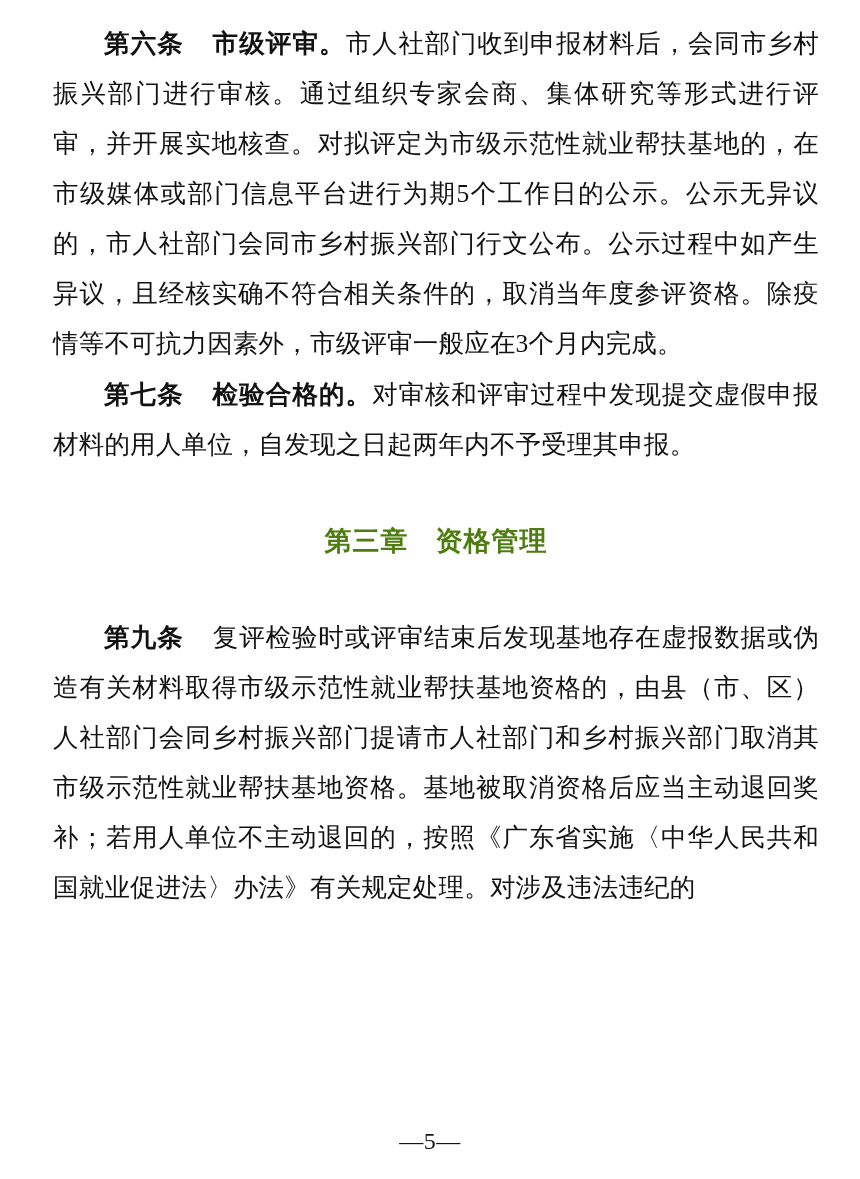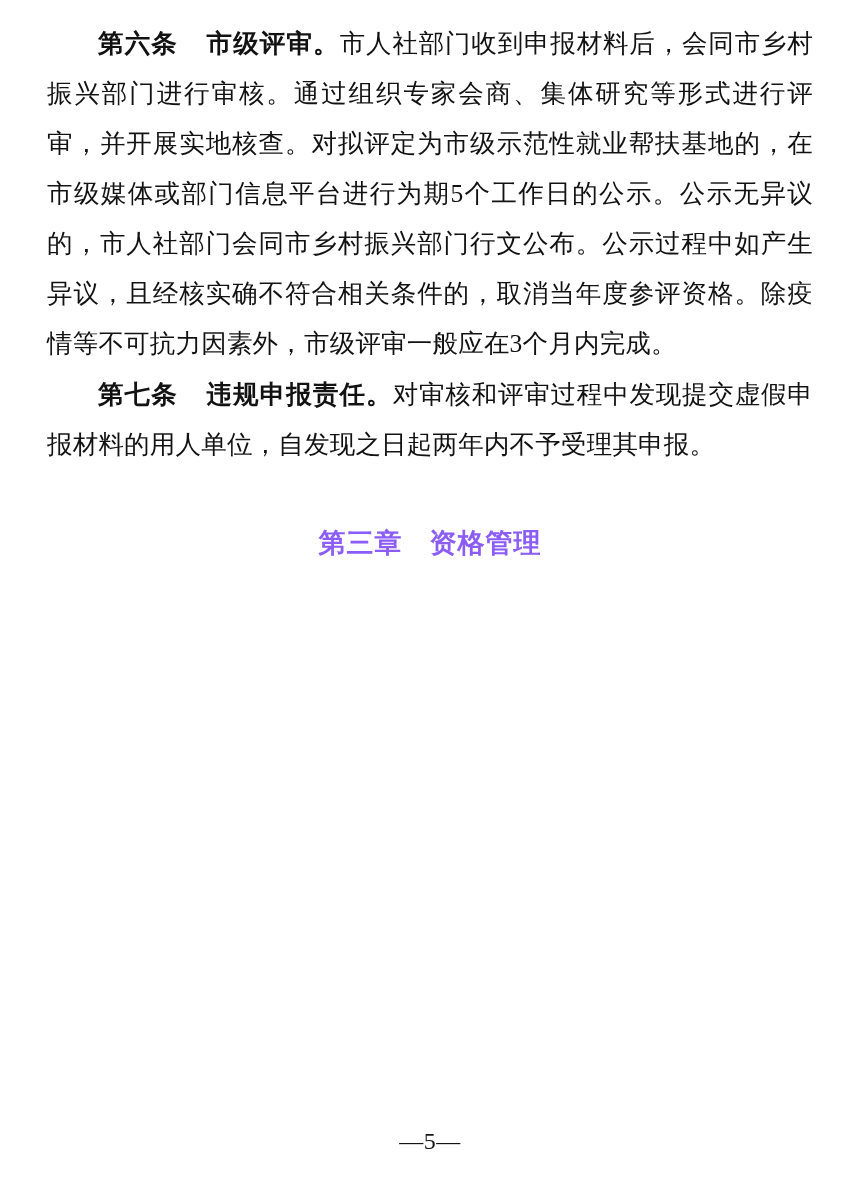--- a/index.html
+++ b/index.html
@@ -14,21 +14,21 @@
   .page {
     position: relative;
     width: 860px;
     height: 1179px;
     background: #ffffff;
     overflow: hidden;
     box-sizing: border-box;
   }
   .content {
     position: absolute;
-    left: 47px;
+    left: 53px;
     top: 0;
     width: 766px;
   }
   
   .para {
     font-size: 25.5px;
     line-height: 50px;
     text-align: justify;
     text-justify: inter-character;
     text-indent: 2em;
@@ -50,28 +50,28 @@
     font-weight: bold;
     font-family: "Liberation Sans", "DejaVu Sans", sans-serif;
     letter-spacing: 0.5px;
   }
   .para .gap {
     display: inline-block;
     width: 1.1em;
   }
   
   .chapter {
-    font-family: Liberation Serif, serif;
+    font-family: Liberation Mono, monospace;
     font-size: 27px;
     line-height: 50px;
     text-align: center;
     font-weight: 600;
     margin: 0;
     letter-spacing: 1px;
-    color: #8b5cf6;
+    color: #4d7c0f;
   }
   .chapter-block {
     padding-top: 48px;
     padding-bottom: 44px;
   }
   .chapter .chapter-gap {
     display: inline-block;
     width: 1em;
   }
   .page-number {
@@ -90,27 +90,30 @@
 <body>
 
 <div class="page">
   <div class="content">
 
     <p class="para first">
       <span class="art">第六条</span><span class="gap"></span><span class="art-title">市级评审。</span><span>市人社部门收到申报材料后，会同市乡村振兴部门进行审核。通过组织专家会商、集体研究等形式进行评审，并开展实地核查。对拟评定为市级示范性就业帮扶基地的，在市级媒体或部门信息平台进行为期5个工作日的公示。公示无异议的，市人社部门会同市乡村振兴部门行文公布。公示过程中如产生异议，且经核实确不符合相关条件的，取消当年度参评资格。除疫情等不可抗力因素外，市级评审一般应在3个月内完成。</span>
     </p>
 
     <p class="para">
-      <span class="art">第七条</span><span class="gap"></span><span class="art-title">违规申报责任。</span><span>对审核和评审过程中发现提交虚假申报材料的用人单位，自发现之日起两年内不予受理其申报。</span>
+      <span class="art">第七条</span><span class="gap"></span><span class="art-title">检验合格的。</span><span>对审核和评审过程中发现提交虚假申报材料的用人单位，自发现之日起两年内不予受理其申报。</span>
     </p>
 
     <div class="chapter-block">
       <h2 class="chapter">
         <span>第三章</span><span class="chapter-gap"></span><span>资格管理</span>
       </h2>
     </div>
 
 
+    <p class="para">
+      <span class="art">第九条</span><span class="gap"></span><span>复评检验时或评审结束后发现基地存在虚报数据或伪造有关材料取得市级示范性就业帮扶基地资格的，由县（市、区）人社部门会同乡村振兴部门提请市人社部门和乡村振兴部门取消其市级示范性就业帮扶基地资格。基地被取消资格后应当主动退回奖补；若用人单位不主动退回的，按照《广东省实施〈中华人民共和国就业促进法〉办法》有关规定处理。对涉及违法违纪的</span>
+    </p>
 
   </div>
 
   <div class="page-number">—5—</div>
 </div>
 
 </body></html>

